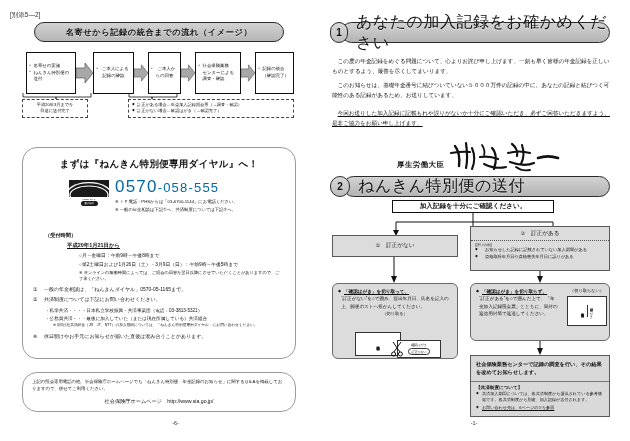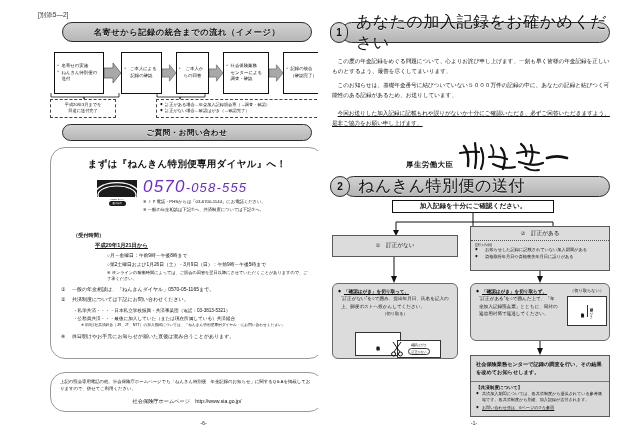--- a/index.html
+++ b/index.html
@@ -12,21 +12,21 @@
     font-family: "Liberation Sans", "DejaVu Sans", sans-serif;
     color: #111;
     overflow: hidden;
     position: relative;
   }
   .page {
     position: absolute;
     top: 0; bottom: 0;
     background: #fff;
   }
-  .page-left  { left: 0;   width: 352px; border-right: 1px solid #c9c9c9; margin-left: 28px; }
+  .page-left  { left: 0;   width: 352px; border-right: 1px solid #c9c9c9; }
   .page-right { left: 318px; width: 312px; }
 
   
   .attach-label {
     position: absolute; left: 10px; top: 11px;
     font-size: 6.5px; color: #333;
   }
 
   .band {
     border-radius: 12px;
@@ -117,23 +117,22 @@
     border-radius: 50%; background: #1b1b1b;
     box-shadow: inset 0 0 0 1.2px #fff, inset 0 0 0 3.4px #1b1b1b, inset 0 0 0 4.6px #fff;
   }
   .fd-cap { font-size: 2.3px; color:#111; text-align:center; letter-spacing:.2px; line-height:1.1; margin-top:.5px;}
   .fd-pill {
     margin: 1px auto 0; width: 17px; height: 5px; background: #1b1b1b; border-radius: 3px;
     color: #fff; font-size: 2.4px; text-align: center; line-height: 5px;
   }
   .phone-col { margin-left: 6px; flex: 1 1 auto; }
   .phone-num {
-    font-size: 17px; letter-spacing: 1.2px; line-height: 1; color: #6d28d9;
+    font-size: 17px; letter-spacing: 1.2px; line-height: 1; color: #0369a1;
     font-family: "Liberation Sans", "DejaVu Sans", sans-serif;
-    font-style: italic;
   }
   .phone-num .small { font-size: 13px; }
   .phone-note { font-size: 4.3px; line-height: 1.65; margin-top: 3px; }
 
   .hours { position: absolute; left: 22px; top: 84px; right: 12px; }
   .hours .h-lbl { font-size: 5.2px; font-weight: bold; }
   .hours .h-date { font-size: 5.4px; font-weight: bold; margin: 3px 0 0 22px; text-decoration: underline; }
   .hours .h-li { font-size: 4.8px; margin: 3px 0 0 34px; }
   .hours .h-note { font-size: 4.2px; margin: 3px 0 0 34px; line-height: 1.5; }
 
@@ -172,21 +171,21 @@
   }
   .sec1 { left: 12px; top: 22px; width: 280px; }
   .sec2 { left: 12px; top: 176px; width: 280px; }
 
   .para { position: absolute; font-size: 5.6px; line-height: 1.85; text-indent: 5.6px; }
   .p1 { left: 14px; top: 56px; width: 280px; }
   .p2 { left: 14px; top: 80px; width: 280px; }
   .p3 { left: 14px; top: 108px; width: 280px; text-decoration: underline; }
 
   .minister {
-    position: absolute; left: 88px; top: 140px;
+    position: absolute; left: 79px; top: 140px;
     display: flex; align-items: flex-end;
   }
   .minister .lbl { font-size: 7.4px; font-weight: bold; letter-spacing: .5px; margin-bottom: 4px; }
   .sig { margin-left: 6px; }
 
   .boxlabel {
     position: absolute; border: 1px solid #111; background: #fff;
     display: flex; align-items: center; justify-content: center;
     font-size: 6.6px; font-weight: bold;
   }
@@ -313,21 +312,20 @@
   <div class="dashbox db1">
     <div>平成20年3月までを</div>
     <div>目途に送付完了</div>
   </div>
 
   <div class="dashbox db2">
     <div class="li">訂正がある場合…年金加入記録照会票（→調査・確認）</div>
     <div class="li">訂正がない場合…確認はがき（→確認完了）</div>
   </div>
 
-  <div class="band band-inquiry">ご質問・お問い合わせ</div>
 
   <div class="card card-dial">
 
     <div class="dial-title">まずは『ねんきん特別便専用ダイヤル』へ！</div>
 
     <div class="phone-wrap">
       <div class="freedial">
         <div class="fd-top"></div>
         <div class="fd-cap">FREE DIAL</div>
         <div class="fd-pill">通話無料</div>

